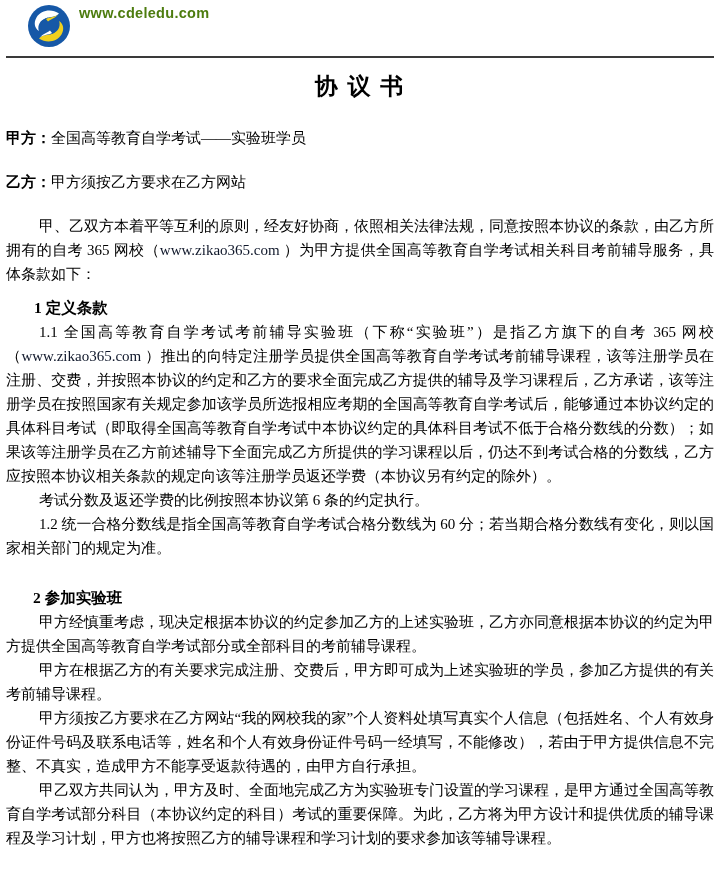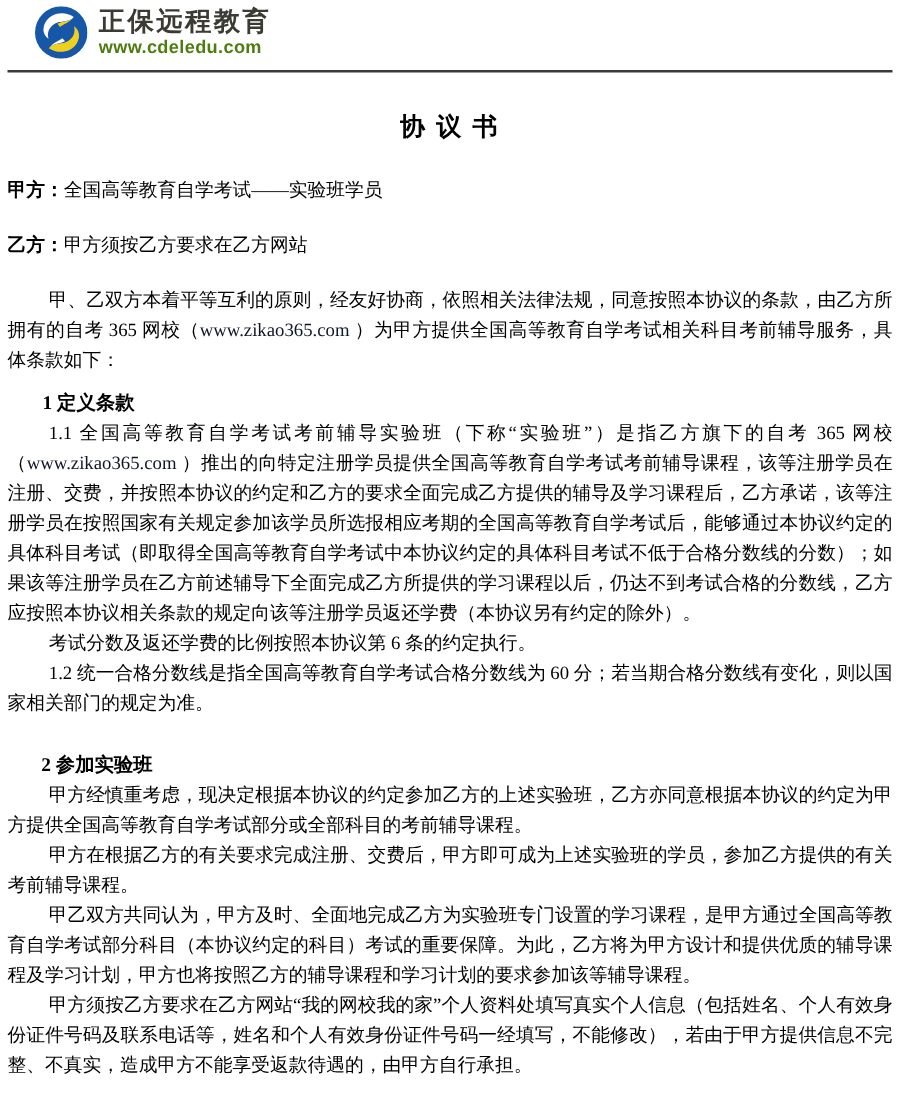--- a/index.html
+++ b/index.html
@@ -37,23 +37,23 @@
   }
   .header-divider {
     margin-top: 9px;
     border: none;
     border-top: 2px solid #3a3a3a;
     width: 100%;
   }
 
   
   .doc-title {
-    margin-top: 29px;
+    margin-top: 14px;
     text-align: center;
-    font-size: 20px;
+    font-size: 23px;
     font-weight: bold;
     letter-spacing: 2px;
     line-height: 30px;
   }
 
   
   .doc-body { font-size: 15px; line-height: 24px; text-align: justify; }
   .party { font-size: 15px; }
   .party-a { margin-top: 24px; }
   .party-b { margin-top: 20px; }
@@ -81,21 +81,20 @@
         <circle cx="21" cy="21" r="21" fill="#1658a7"></circle>
         <path fill="#ffffff" d="M31 8.5 C23.5 3.5 13 5 8.5 12.5 C5.5 17.5 6.5 23 10.8 26 C9.2 20 12.2 15.2 17.8 13.2 C22.4 11.5 27.5 12.6 31 8.5 Z"></path>
         <path fill="none" stroke="#1658a7" stroke-width="1.1" d="M12.5 23.5 C12 18.5 14.8 14.6 19.8 13"></path>
         <path fill="#f0d01e" d="M11 33.5 C18.5 38.5 29 37 33.5 29.5 C36.5 24.5 35.5 19 31.2 16 C32.8 22 29.8 26.8 24.2 28.8 C19.6 30.5 14.5 29.4 11 33.5 Z"></path>
         <path fill="none" stroke="#1658a7" stroke-width="1.1" d="M29.5 18.5 C30 23.5 27.2 27.4 22.2 29"></path>
         <path fill="#f0d01e" d="M30.5 9 C27 12.5 22 12 18 14 L20 16.5 C23.5 14 27.5 13 30.5 9 Z"></path>
         <path fill="#ffffff" d="M11.5 33 C15 29.5 20 30 24 28 L22 25.5 C18.5 28 14.5 29 11.5 33 Z"></path>
       </svg>
     </span>
     <div class="brand-text">
-      <div class="brand-name">正保远程教育</div>
       <div class="brand-url">www.cdeledu.com</div>
     </div>
   </header>
 
   <hr class="header-divider">
 
   <h1 class="doc-title">协 议 书</h1>
 
   <main class="doc-body">
 
@@ -118,17 +117,17 @@
     </p>
 
     <p class="para">考试分数及返还学费的比例按照本协议第 6 条的约定执行。</p>
 
     <p class="para">1.2 统一合格分数线是指全国高等教育自学考试合格分数线为 60 分；若当期合格分数线有变化，则以国家相关部门的规定为准。</p>
 
     <h2 class="sec-heading h-sec2">2  参加实验班</h2>
 
     <p class="para">甲方经慎重考虑，现决定根据本协议的约定参加乙方的上述实验班，乙方亦同意根据本协议的约定为甲方提供全国高等教育自学考试部分或全部科目的考前辅导课程。</p>
     <p class="para">甲方在根据乙方的有关要求完成注册、交费后，甲方即可成为上述实验班的学员，参加乙方提供的有关考前辅导课程。</p>
+    <p class="para">甲方须按乙方要求在乙方网站“我的网校我的家”个人资料处填写真实个人信息（包括姓名、个人有效身份证件号码及联系电话等，姓名和个人有效身份证件号码一经填写，不能修改），若由于甲方提供信息不完整、不真实，造成甲方不能享受返款待遇的，由甲方自行承担。</p>
     <p class="para">甲乙双方共同认为，甲方及时、全面地完成乙方为实验班专门设置的学习课程，是甲方通过全国高等教育自学考试部分科目（本协议约定的科目）考试的重要保障。为此，乙方将为甲方设计和提供优质的辅导课程及学习计划，甲方也将按照乙方的辅导课程和学习计划的要求参加该等辅导课程。</p>
-    <p class="para">甲方须按乙方要求在乙方网站“我的网校我的家”个人资料处填写真实个人信息（包括姓名、个人有效身份证件号码及联系电话等，姓名和个人有效身份证件号码一经填写，不能修改），若由于甲方提供信息不完整、不真实，造成甲方不能享受返款待遇的，由甲方自行承担。</p>
 
   </main>
 </div>
 
 </body></html>

